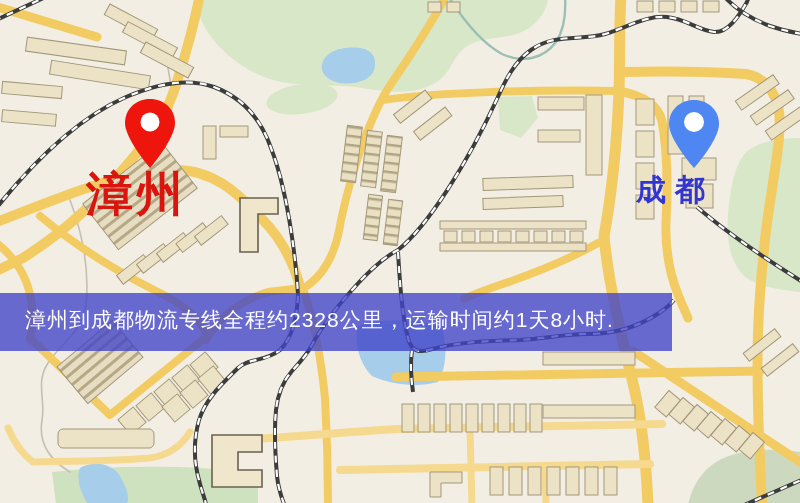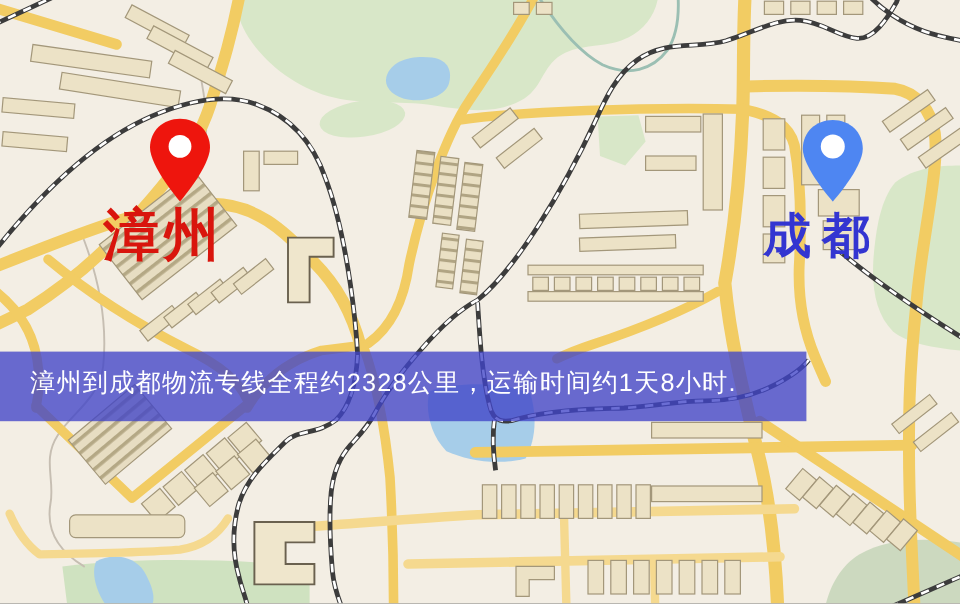--- a/index.html
+++ b/index.html
@@ -13,24 +13,24 @@
   .road{fill:none;stroke:#f2cc63;stroke-linecap:round;stroke-linejoin:round;}
   .road-minor{fill:none;stroke:#f5d98f;stroke-linecap:round;stroke-linejoin:round;}
   .rw-base{fill:none;stroke:#3c3c3c;stroke-width:4;}
   .rw-dash{fill:none;stroke:#ffffff;stroke-width:2.2;stroke-dasharray:7 7;}
   .stream{fill:none;stroke:#9bbfb3;stroke-width:2.4;stroke-linecap:round;}
   .contour{fill:none;stroke:#c6beb2;stroke-width:1.6;stroke-linecap:round;}
   .park{fill:#d8e7c8;stroke:none;}
   .water{fill:#a6cde9;stroke:none;}
   .city-label{
     position:absolute;line-height:1;white-space:nowrap;
-    font-family:Liberation Serif, serif;font-weight:600;
+    font-family:Liberation Mono, monospace;font-weight:600;
   }
   .city-label.origin{left:86px;top:174px;font-size:47px;color:#d9150d;letter-spacing:3px;}
-  .city-label.destination{left:636px;top:177px;font-size:40px;color:#3335d1;letter-spacing:9px;}
+  .city-label.destination{left:636px;top:177px;font-size:30px;color:#3335d1;letter-spacing:9px;}
   .banner{
     position:absolute;left:0;top:293px;width:672px;height:58px;
     background:rgba(64,68,200,0.78);
   }
   .banner-text{
     display:block;padding-left:25px;line-height:53px;
     font-size:21px;color:#ffffff;letter-spacing:1px;white-space:nowrap;
   }
 </style>
 </head>

